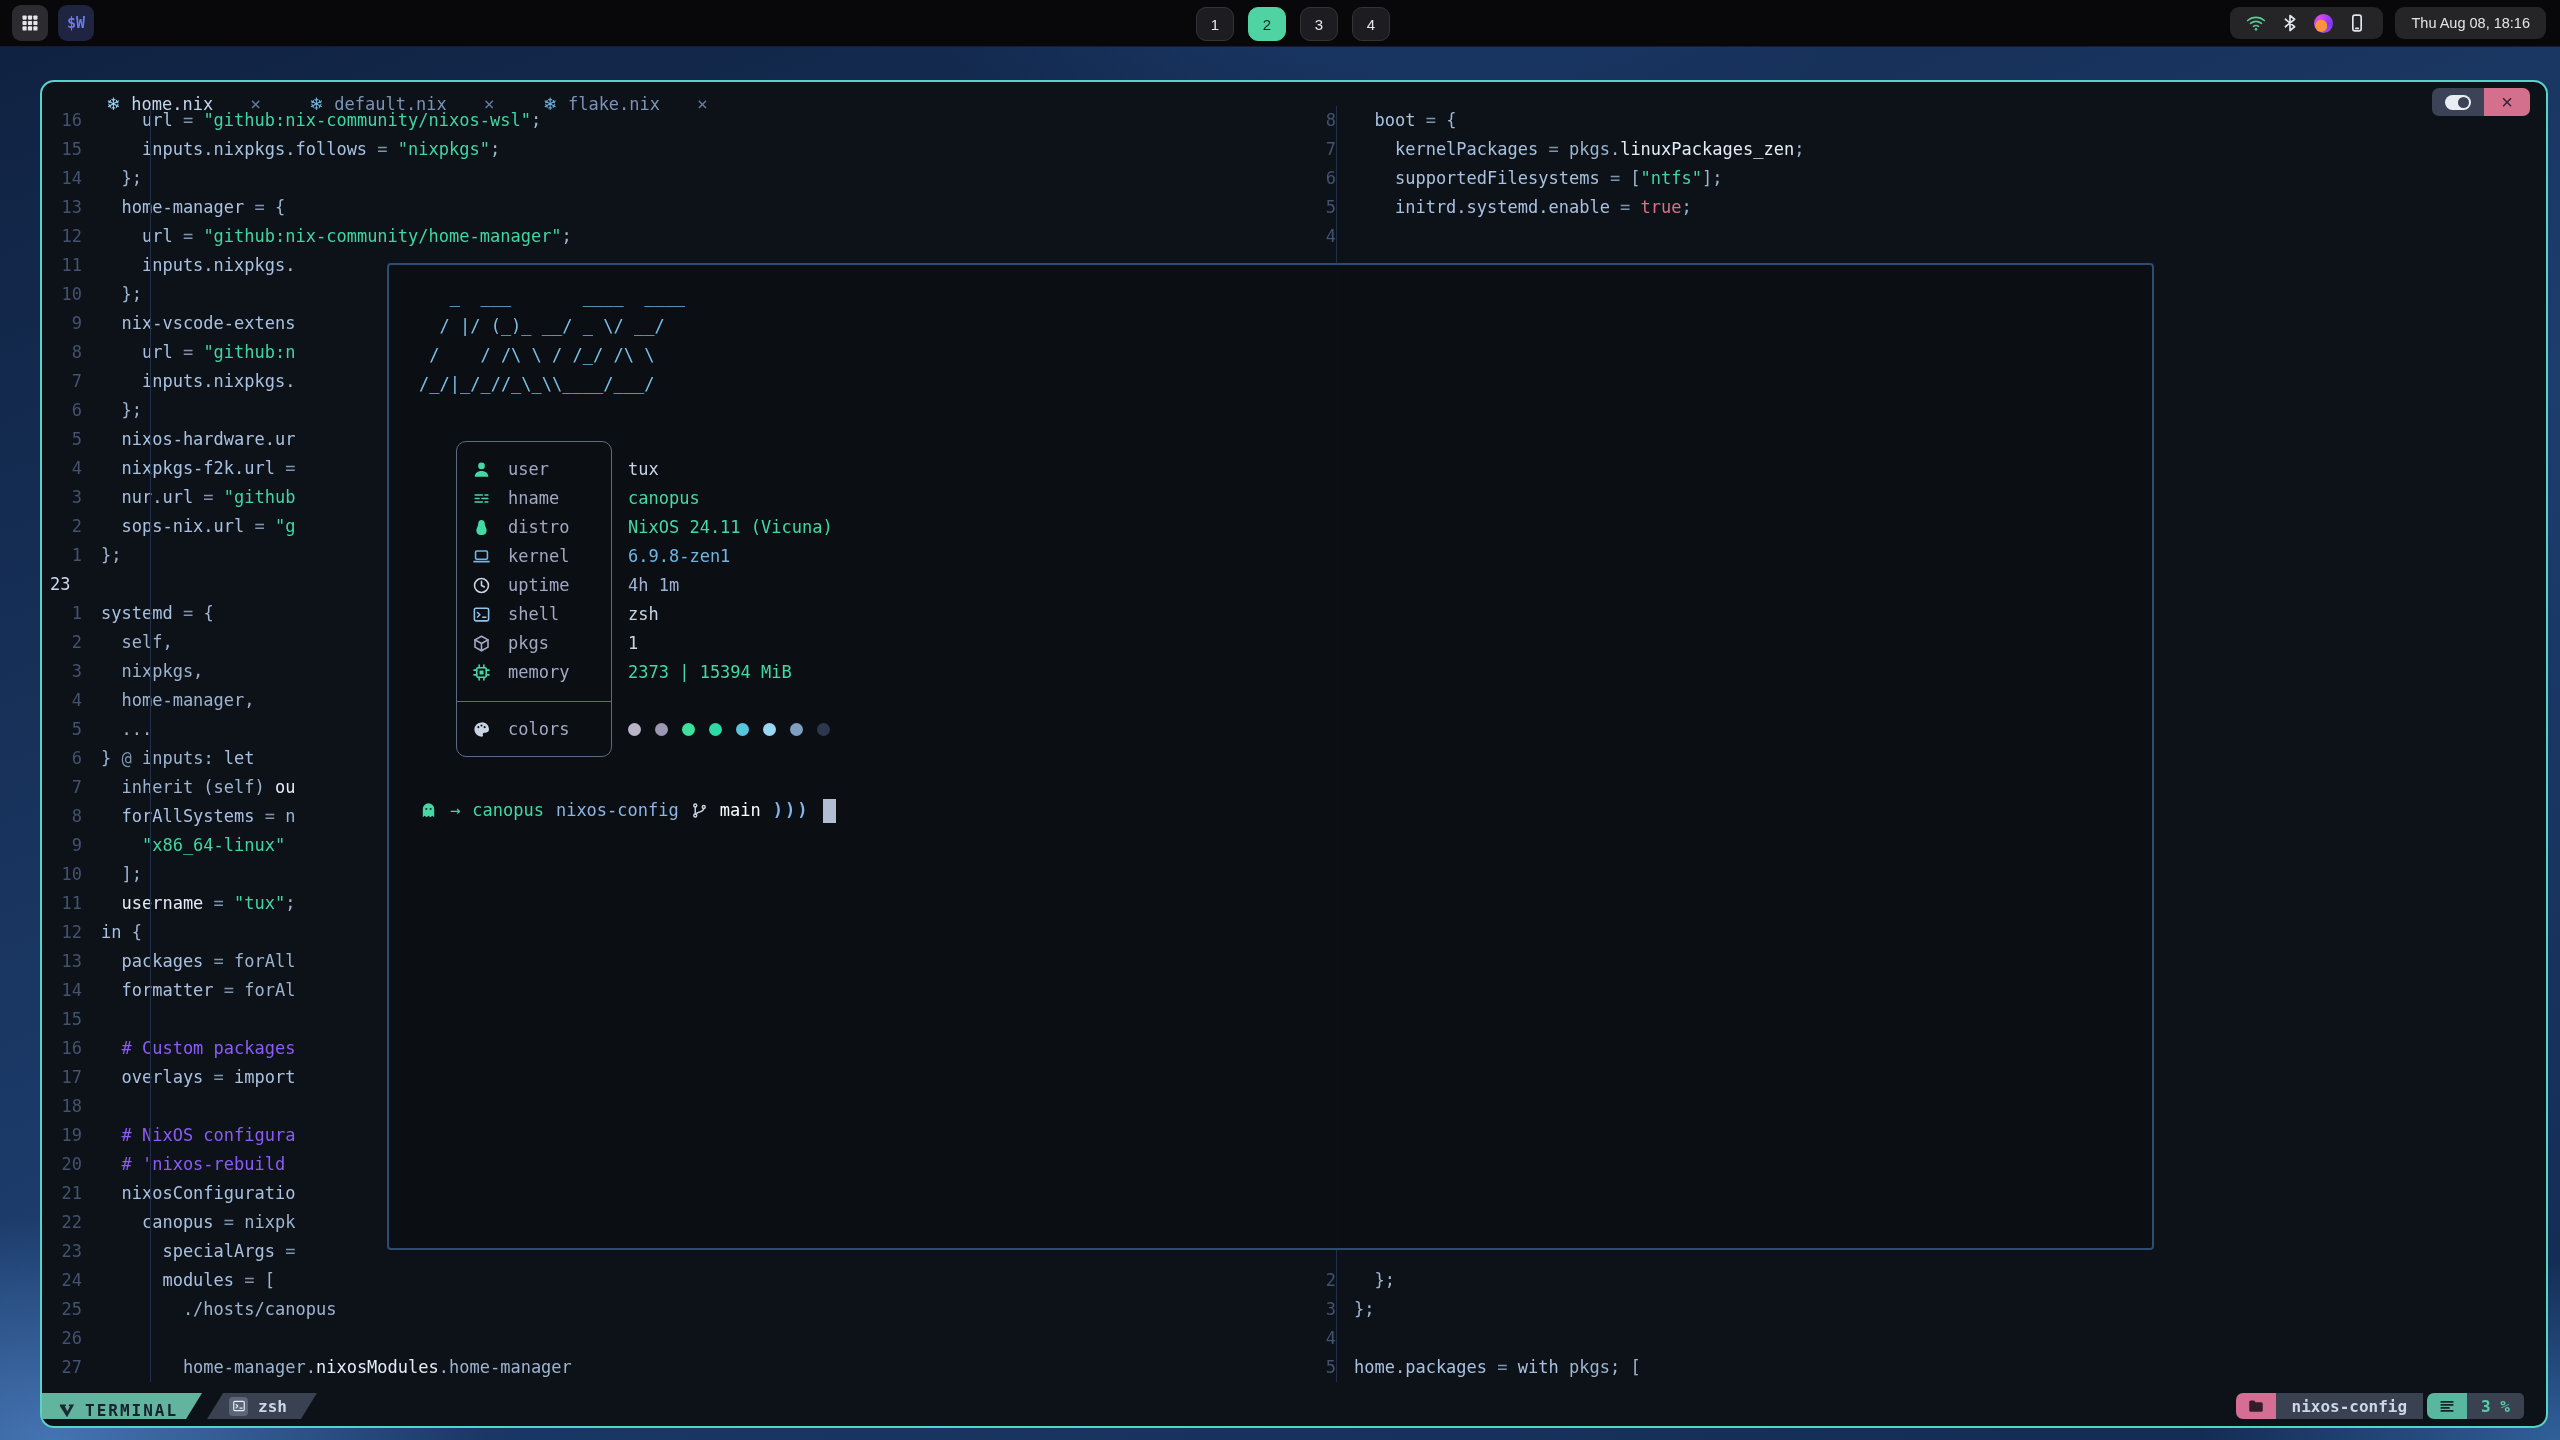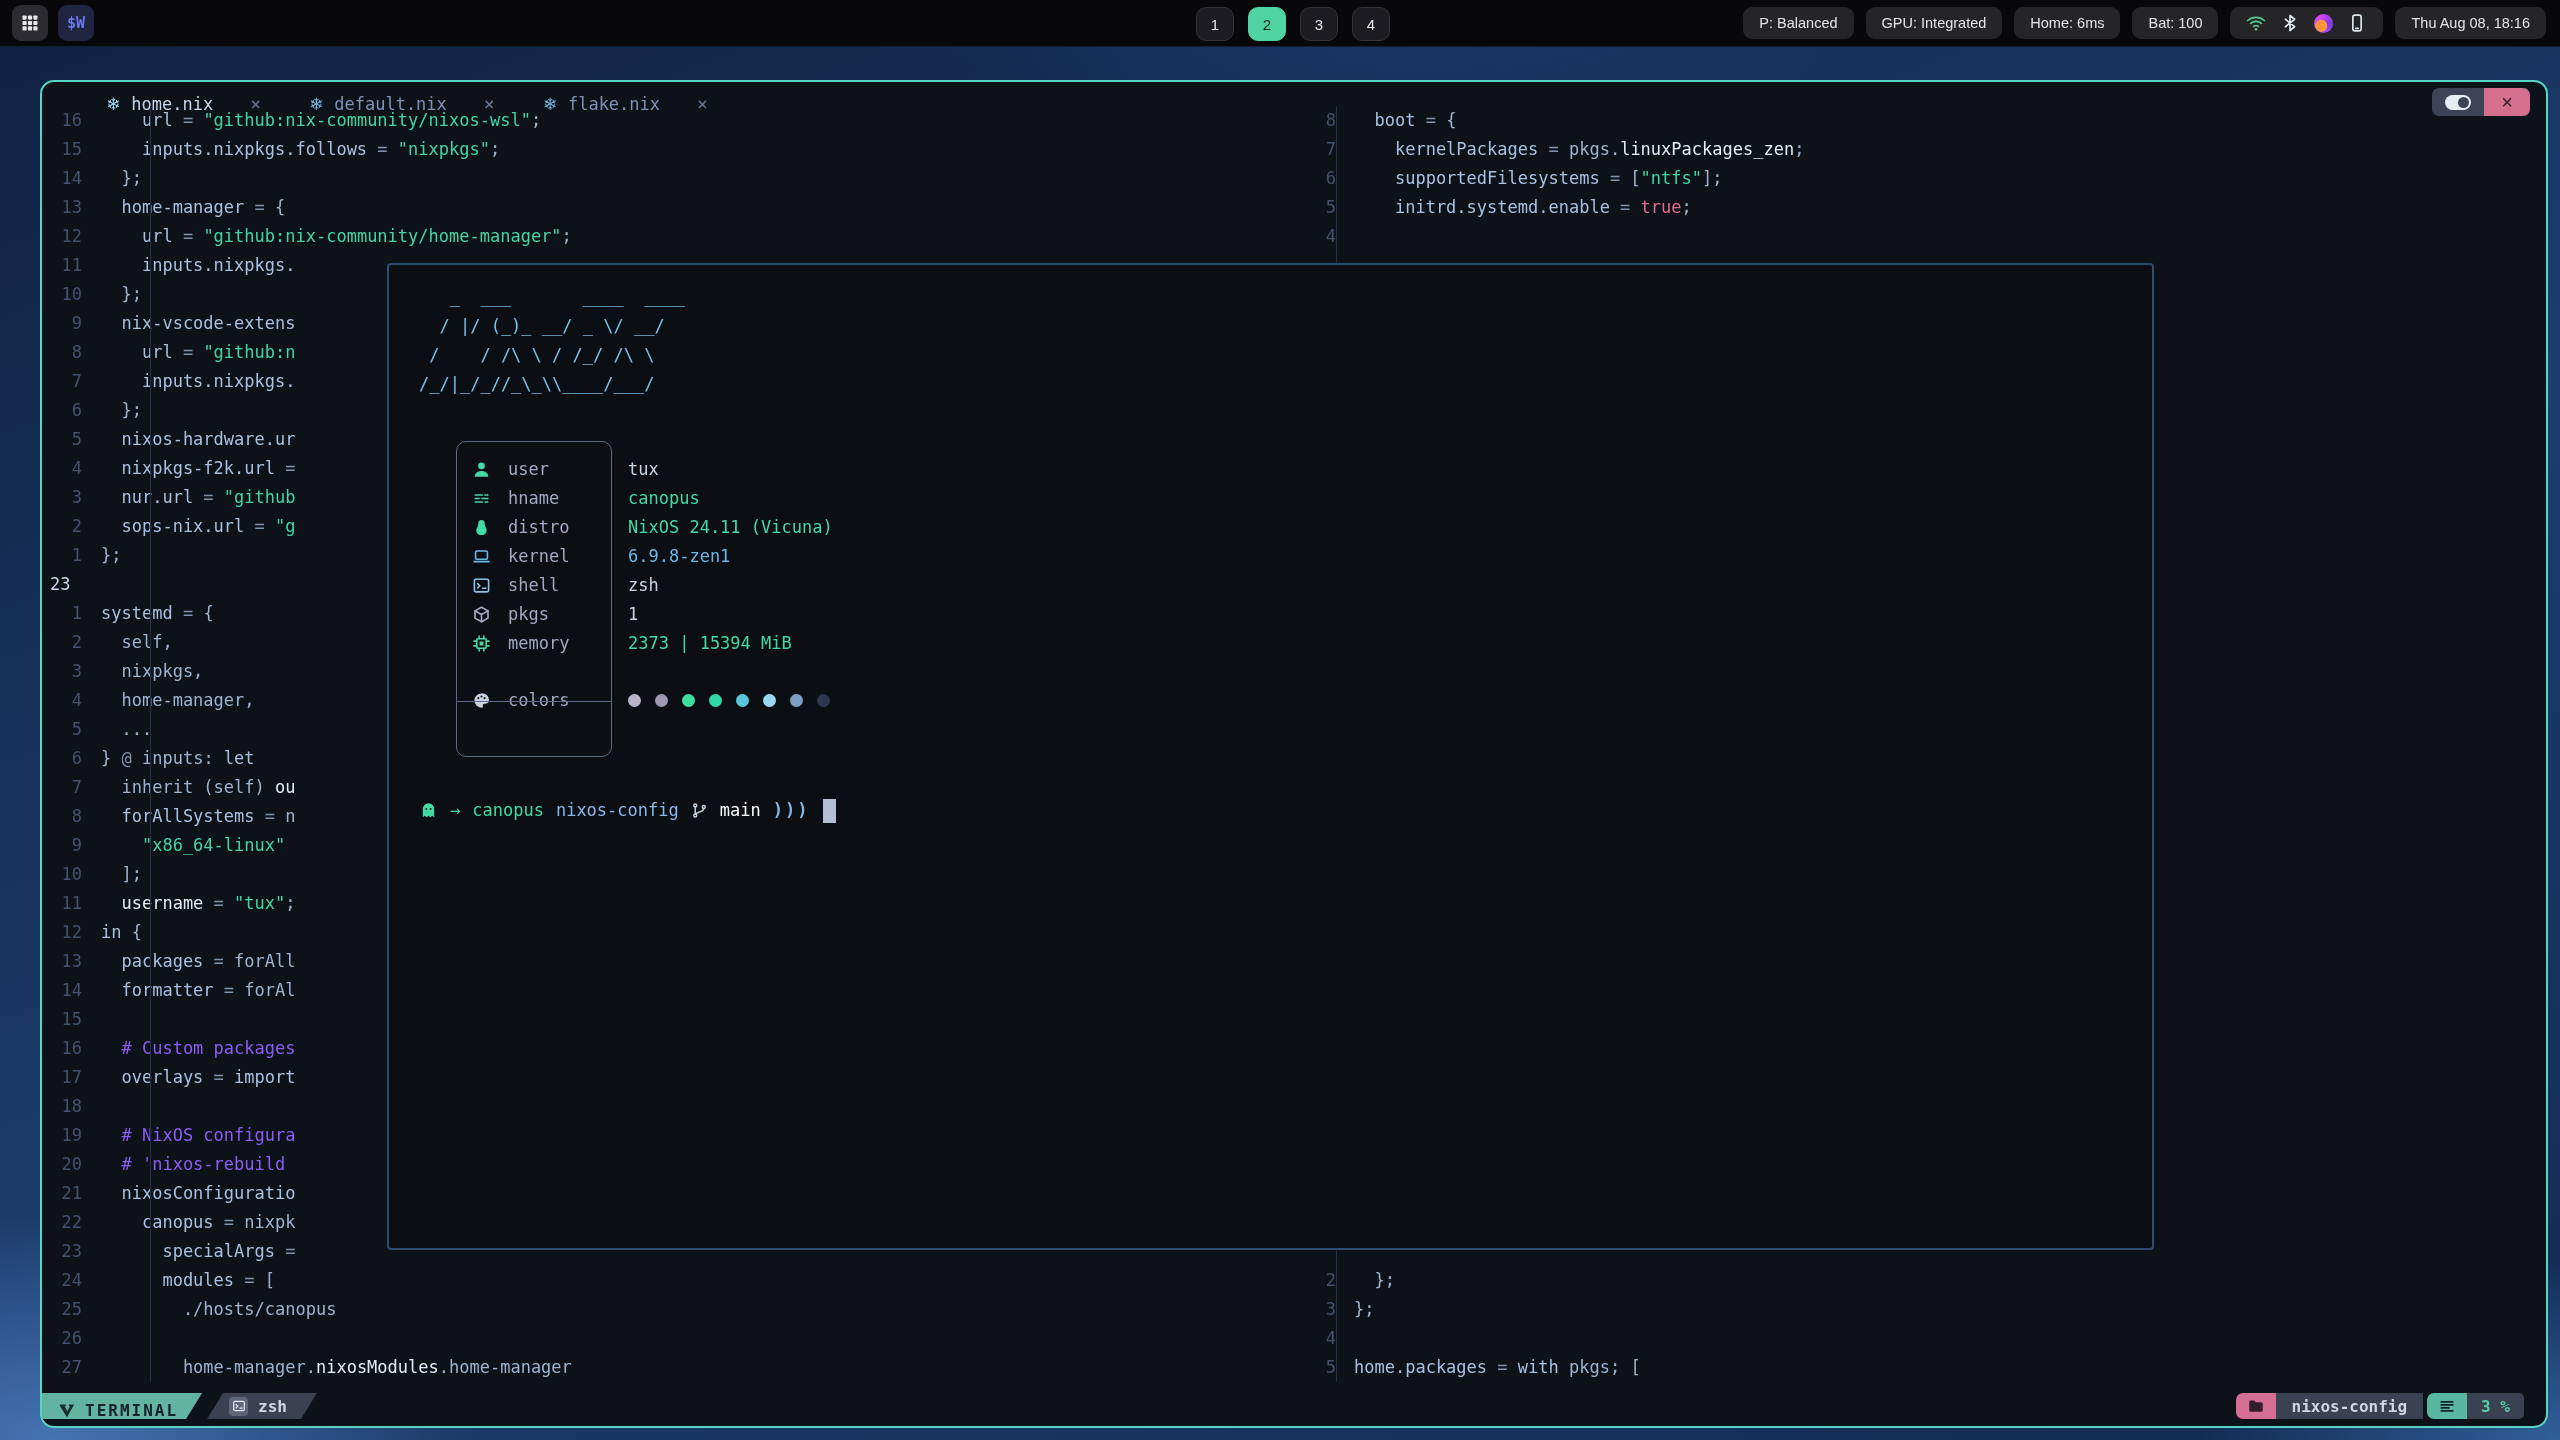--- a/index.html
+++ b/index.html
@@ -120,26 +120,20 @@
       </div>
     <div class="tile badge">$W</div>
   </div>
   <div id="workspaces">
       <div class="ws">1</div>
       <div class="ws active">2</div>
       <div class="ws">3</div>
       <div class="ws">4</div>
     </div>
   <div class="tb-right">
-    <div id="pills" style="display:flex;gap:12px">
-        <div class="pill">P: Balanced</div>
-        <div class="pill">GPU: Integrated</div>
-        <div class="pill">Home: 6ms</div>
-        <div class="pill">Bat: 100</div>
-      </div>
     <div class="pill tray">
       <span class="icn" style="color:#5dc794">
           <svg viewBox="0 0 24 24" fill="none" stroke="currentColor" stroke-width="2" stroke-linecap="round" stroke-linejoin="round">
             <path d="M2 9a15 15 0 0 1 20 0M5.5 12.5a10 10 0 0 1 13 0M9 16a5.5 5.5 0 0 1 6 0"></path>
             <circle cx="12" cy="19.5" r="1.6" fill="currentColor" stroke="none"></circle>
           </svg>
         </span>
       <span class="icn" style="color:#dfe6ee">
           <svg viewBox="0 0 24 24" fill="none" stroke="currentColor" stroke-width="2" stroke-linecap="round" stroke-linejoin="round">
             <path d="M6.5 7.5l11 9L12 21V3l5.5 4.5-11 9"></path>
@@ -444,20 +438,30 @@
           </div>
           <div class="frow">
             <span class="icn" style="color: rgb(111, 182, 230);">
               <svg viewBox="0 0 24 24" fill="none" stroke="currentColor" stroke-width="2" stroke-linecap="round" stroke-linejoin="round">
                 <rect x="4.5" y="5" width="15" height="10.5" rx="1.5"></rect>
                 <path d="M2.5 18.5h19"></path>
               </svg>
             </span>
             <span class="flabel">kernel</span>
             <span class="fvalue" style="color: rgb(111, 182, 230);">6.9.8-zen1</span>
+          </div>
+          <div class="frow">
+            <span class="icn" style="color: rgb(201, 212, 227);">
+              <svg viewBox="0 0 24 24" fill="none" stroke="currentColor" stroke-width="2" stroke-linecap="round" stroke-linejoin="round">
+                <circle cx="12" cy="12" r="8.8"></circle>
+                <path d="M12 6.8V12l3.6 1.8"></path>
+              </svg>
+            </span>
+            <span class="flabel">uptime</span>
+            <span class="fvalue" style="color: rgb(159, 178, 214);">4h 1m</span>
           </div>
           <div class="frow">
             <span class="icn" style="color: rgb(140, 195, 234);">
               <svg viewBox="0 0 24 24" fill="none" stroke="currentColor" stroke-width="2" stroke-linecap="round" stroke-linejoin="round">
                 <rect x="3" y="4" width="18" height="16" rx="2"></rect>
                 <path d="M7 9.5l3 2.8-3 2.8M13.5 15.5h4"></path>
               </svg>
             </span>
             <span class="flabel">shell</span>
             <span class="fvalue" style="color: rgb(201, 212, 227);">zsh</span>

